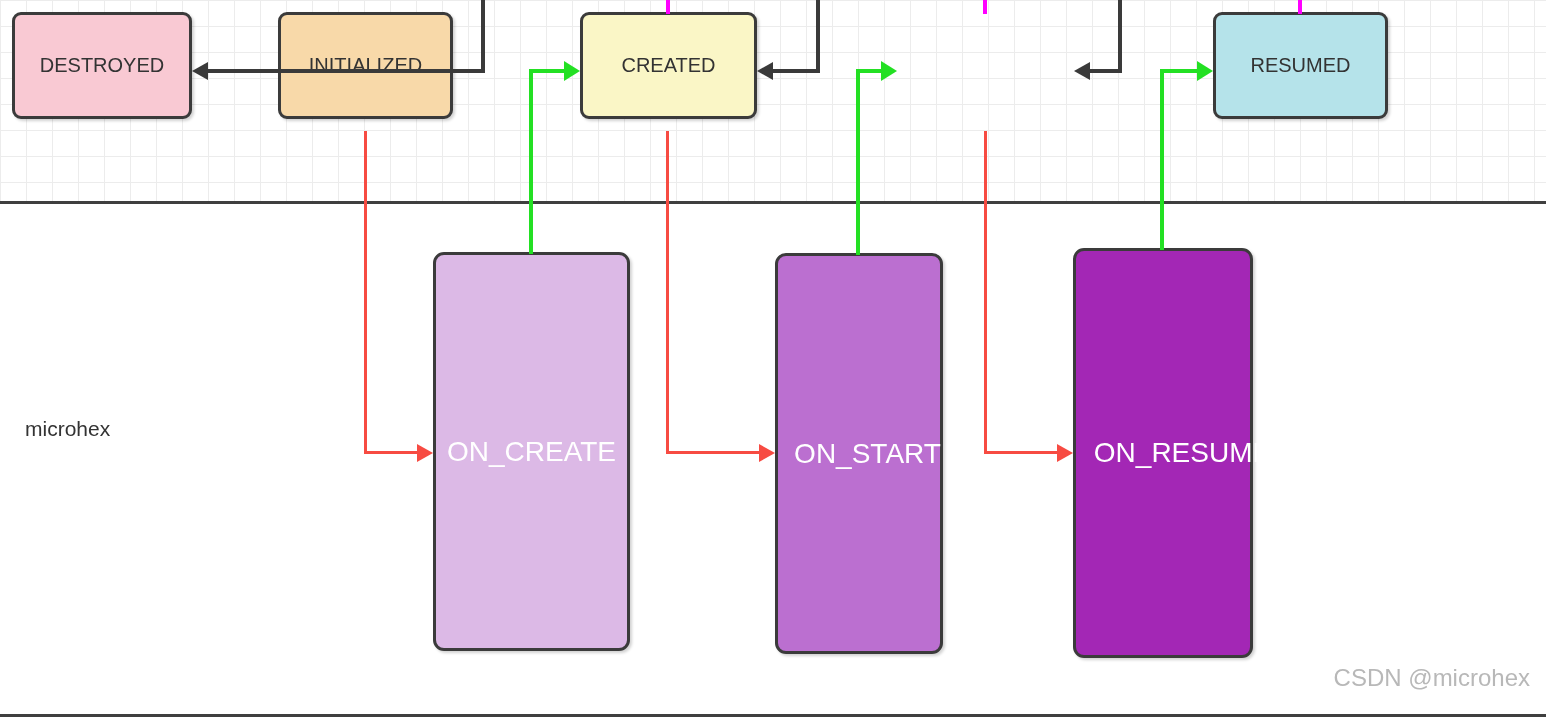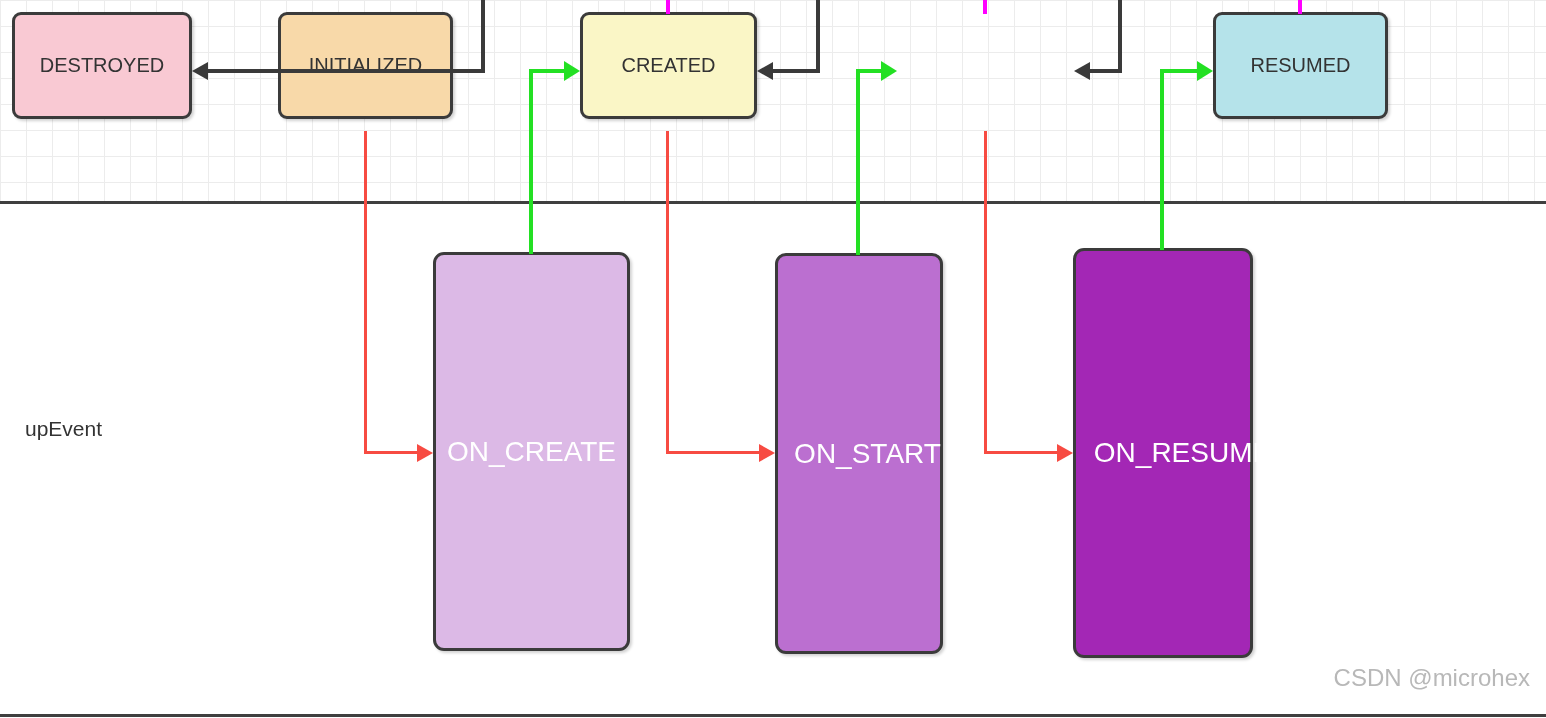--- a/index.html
+++ b/index.html
@@ -171,16 +171,16 @@
     <div class="seg red" style="left:666px;top:131px;width:3px;height:323px;"></div>
     <div class="seg red" style="left:666px;top:451px;width:94px;height:3px;"></div>
     <div class="arr right red" style="left:759px;top:444px;"></div>
   </div>
   <div>
     <div class="seg red" style="left:984px;top:131px;width:3px;height:323px;"></div>
     <div class="seg red" style="left:984px;top:451px;width:74px;height:3px;"></div>
     <div class="arr right red" style="left:1057px;top:444px;"></div>
   </div>
 
-  <div class="free-label" style="left:25px;top:417px;">upEvent</div>
+  <div class="free-label" style="left:25px;top:417px;">microhex</div>
   <div class="watermark">CSDN @microhex</div>
 
 </div>
 
 </body></html>

